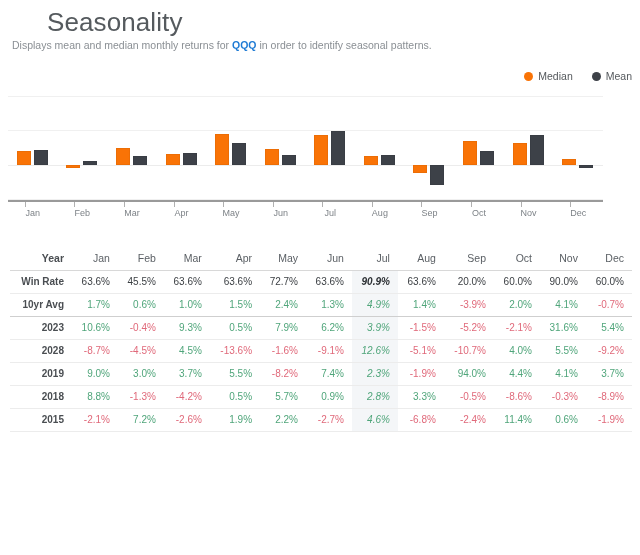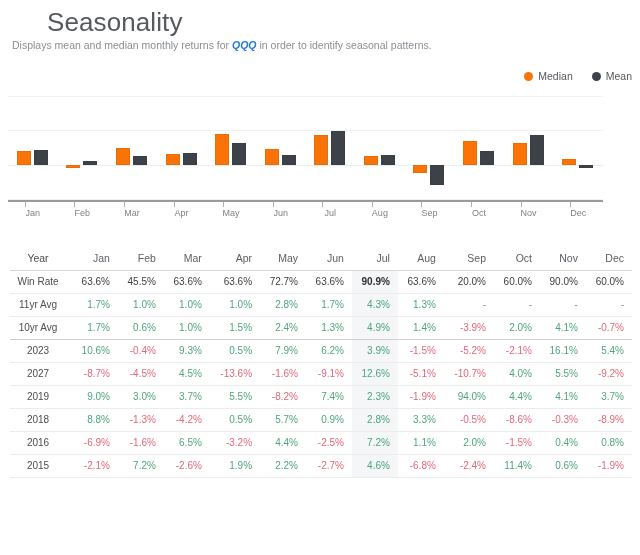--- a/index.html
+++ b/index.html
@@ -17,21 +17,21 @@
   .title {
     position: absolute; left: 11px; top: 7px;
     font-size: 26px; font-weight: 400; color: #555a5e;
     letter-spacing: .1px;
     margin-left: 36px;
   }
   .subtitle {
     position: absolute; left: 12px; top: 39px;
     font-size: 10.5px; color: #8a8f94; white-space: nowrap;
   }
-  .subtitle .lnk { color: #1f7bd4; font-weight: bold; text-decoration: none; font-style: italic; }
+  .subtitle .lnk { color: #1f7bd4; font-weight: bold; text-decoration: none; }
 
   
   .legend {
     position: absolute; right: 8px; top: 70px;
     display: flex; gap: 19px;
   }
   .leg-item { display: flex; align-items: center; gap: 5px; }
   .leg-dot { width: 9px; height: 9px; border-radius: 50%; display: block; }
   .leg-label { font-size: 10.5px; color: #55595d; }
 
@@ -84,35 +84,36 @@
     border-collapse: collapse;
     font-size: 10px;
   }
   .table th, .table td {
     padding: 0; height: 23px;
     vertical-align: middle;
     font-weight: normal;
     white-space: nowrap;
   }
   .table th.c-year, .table td.c-year {
-    text-align: center; padding-left: 2px; width: 62px;
+    text-align: right; padding-left: 2px; width: 62px;
     color: #4a4e52;
+    font-weight: bold;
   }
   .table th { color: #5a5f64; font-size: 10.5px; text-align: right; padding-right: 8px; }
   .table td { text-align: right; padding-right: 8px; }
 
   thead tr { border-bottom: 1px solid #d8d8d8; }
   tbody tr { border-bottom: 1px solid #ececec; }
   tbody tr.sep-strong { border-bottom: 1px solid #cfcfcf; }
   tbody tr.winrate td { color: #3a3e42; font-weight: normal; }
   tbody tr.winrate td.hl { font-weight: bold; color: #2b2f33; }
   td.pos { color: #4fa57a; }
   td.neg { color: #e0697a; }
   td.neu { color: #8a8f94; }
-  td.hl { background: #f4f6f8; }
+  td.hl { background: #f4f6f8; font-style: italic; }
   td.hl.bold { font-weight: bold; }
 </style>
 </head>
 <body>
 
 <div class="page">
 
   <div class="title">Seasonality</div>
   <div class="subtitle">
     <span>Displays mean and median monthly returns for </span><a class="lnk" href="#">QQQ</a><span> in order to identify seasonal patterns.</span>
@@ -222,35 +223,20 @@
           <td class="">63.6%</td>
           <td class="">72.7%</td>
           <td class="">63.6%</td>
           <td class="hl bold">90.9%</td>
           <td class="">63.6%</td>
           <td class="">20.0%</td>
           <td class="">60.0%</td>
           <td class="">90.0%</td>
           <td class="">60.0%</td>
         </tr>
-        <tr class="">
-          <td class="c-year">11yr Avg</td>
-          <td class="pos">1.7%</td>
-          <td class="pos">1.0%</td>
-          <td class="pos">1.0%</td>
-          <td class="pos">1.0%</td>
-          <td class="pos">2.8%</td>
-          <td class="pos">1.7%</td>
-          <td class="pos hl">4.3%</td>
-          <td class="pos">1.3%</td>
-          <td class="neu">-</td>
-          <td class="neu">-</td>
-          <td class="neu">-</td>
-          <td class="neu">-</td>
-        </tr>
         <tr class="sep-strong">
           <td class="c-year">10yr Avg</td>
           <td class="pos">1.7%</td>
           <td class="pos">0.6%</td>
           <td class="pos">1.0%</td>
           <td class="pos">1.5%</td>
           <td class="pos">2.4%</td>
           <td class="pos">1.3%</td>
           <td class="pos hl">4.9%</td>
           <td class="pos">1.4%</td>
@@ -264,25 +250,25 @@
           <td class="pos">10.6%</td>
           <td class="neg">-0.4%</td>
           <td class="pos">9.3%</td>
           <td class="pos">0.5%</td>
           <td class="pos">7.9%</td>
           <td class="pos">6.2%</td>
           <td class="pos hl">3.9%</td>
           <td class="neg">-1.5%</td>
           <td class="neg">-5.2%</td>
           <td class="neg">-2.1%</td>
-          <td class="pos">16.1%</td>
+          <td class="pos">31.6%</td>
           <td class="pos">5.4%</td>
         </tr>
         <tr class="">
-          <td class="c-year">2027</td>
+          <td class="c-year">2028</td>
           <td class="neg">-8.7%</td>
           <td class="neg">-4.5%</td>
           <td class="pos">4.5%</td>
           <td class="neg">-13.6%</td>
           <td class="neg">-1.6%</td>
           <td class="neg">-9.1%</td>
           <td class="pos hl">12.6%</td>
           <td class="neg">-5.1%</td>
           <td class="neg">-10.7%</td>
           <td class="pos">4.0%</td>
@@ -313,35 +299,20 @@
           <td class="pos">5.7%</td>
           <td class="pos">0.9%</td>
           <td class="pos hl">2.8%</td>
           <td class="pos">3.3%</td>
           <td class="neg">-0.5%</td>
           <td class="neg">-8.6%</td>
           <td class="neg">-0.3%</td>
           <td class="neg">-8.9%</td>
         </tr>
         <tr class="">
-          <td class="c-year">2016</td>
-          <td class="neg">-6.9%</td>
-          <td class="neg">-1.6%</td>
-          <td class="pos">6.5%</td>
-          <td class="neg">-3.2%</td>
-          <td class="pos">4.4%</td>
-          <td class="neg">-2.5%</td>
-          <td class="pos hl">7.2%</td>
-          <td class="pos">1.1%</td>
-          <td class="pos">2.0%</td>
-          <td class="neg">-1.5%</td>
-          <td class="pos">0.4%</td>
-          <td class="pos">0.8%</td>
-        </tr>
-        <tr class="">
           <td class="c-year">2015</td>
           <td class="neg">-2.1%</td>
           <td class="pos">7.2%</td>
           <td class="neg">-2.6%</td>
           <td class="pos">1.9%</td>
           <td class="pos">2.2%</td>
           <td class="neg">-2.7%</td>
           <td class="pos hl">4.6%</td>
           <td class="neg">-6.8%</td>
           <td class="neg">-2.4%</td>

